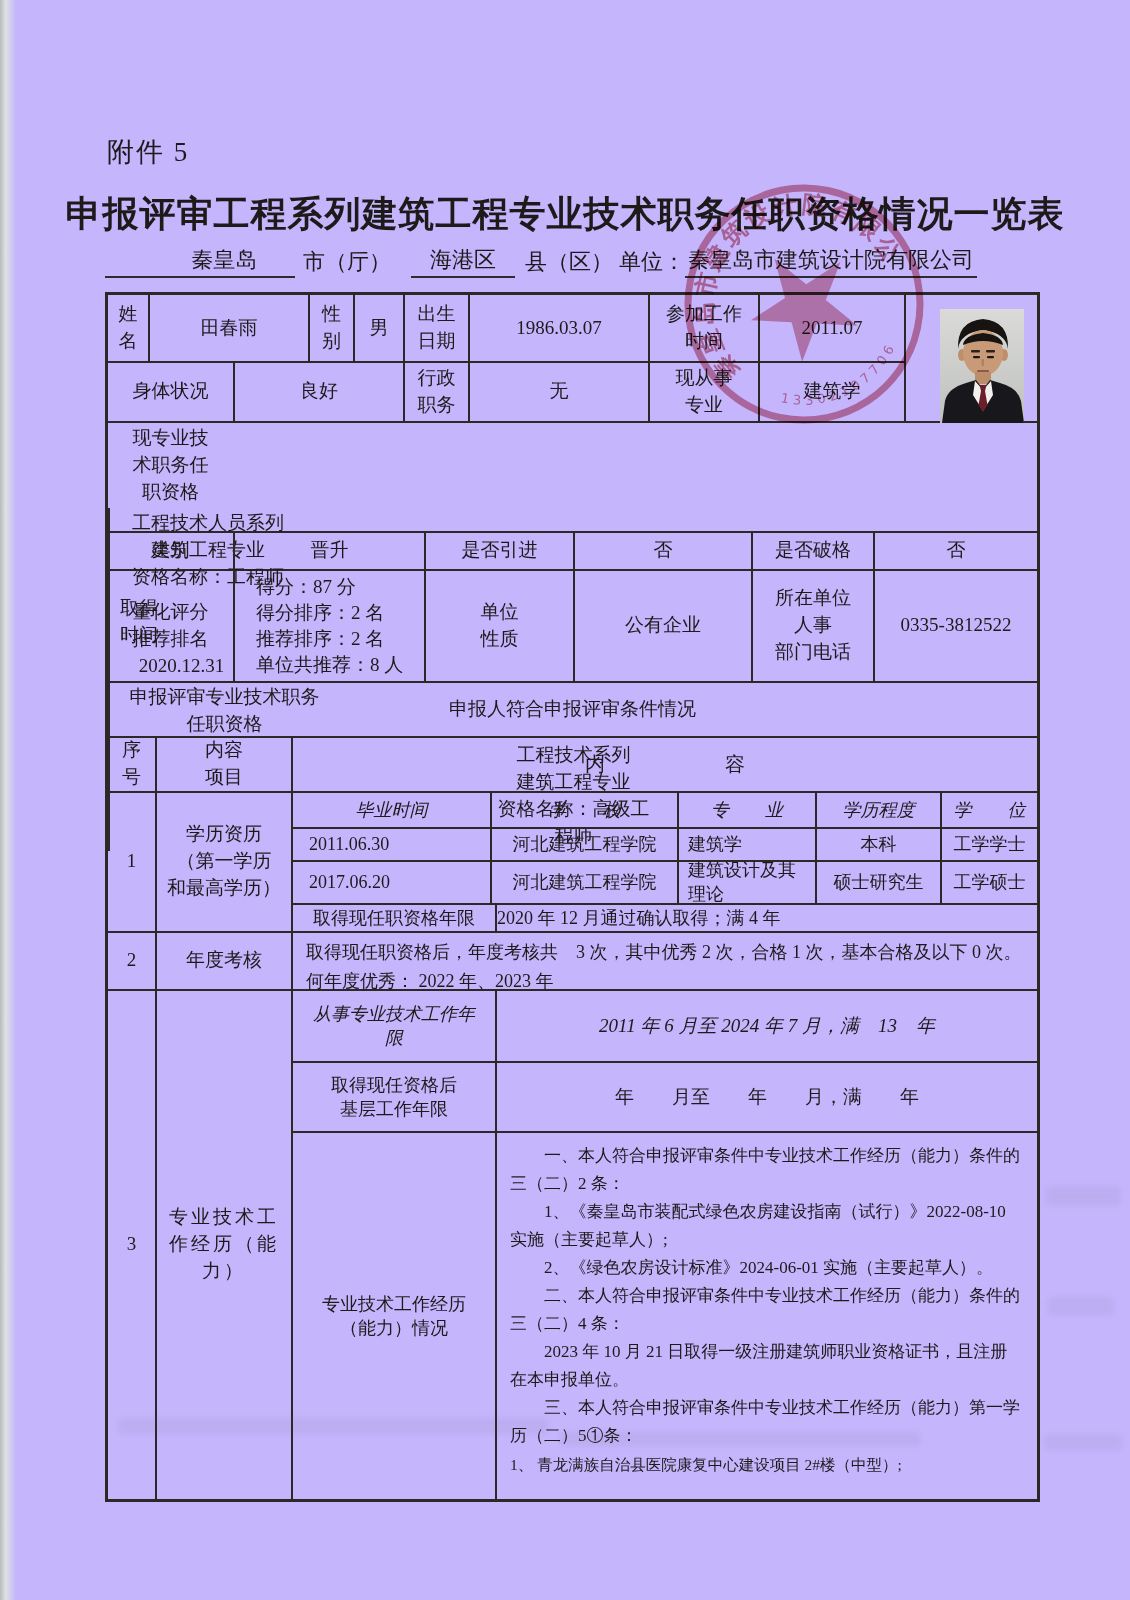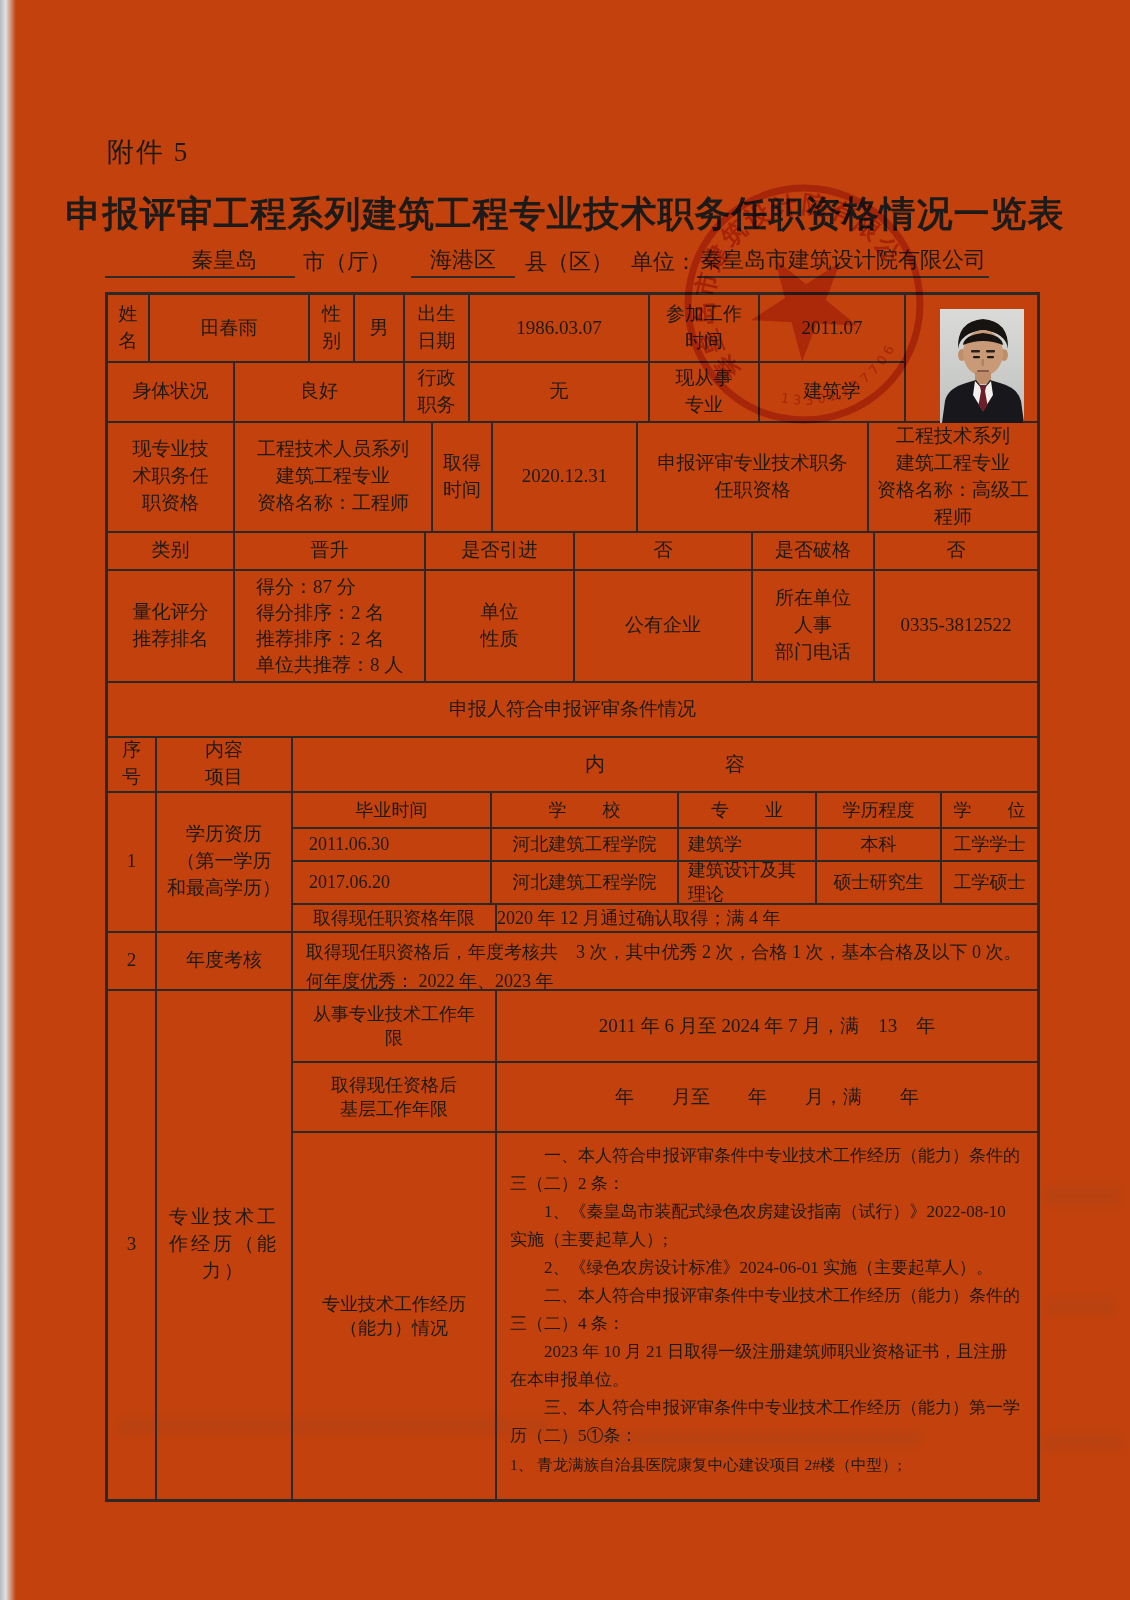--- a/index.html
+++ b/index.html
@@ -1,53 +1,53 @@
 <!DOCTYPE html>
 <html><head>
 <meta charset="utf-8">
 <style>
   :root{ --ln:#2b2826; }
   *{box-sizing:border-box; margin:0; padding:0;}
   body{background:#ffffff; font-family:"Liberation Serif","DejaVu Serif",serif; color:#1d1b1a;}
-  .page{position:relative;width:1130px;height:1600px;background:#c2410c;overflow:hidden;}
+  .page{position:relative;width:1130px;height:1600px;background:#c4b5fd;overflow:hidden;}
   .scanedge{position:absolute;left:0;top:0;width:16px;height:100%;
     background:linear-gradient(90deg,#b7bbbe 0%,#dfe2e2 35%,rgba(252,252,250,0) 100%);}
   .attach{position:absolute;left:107px;top:134px;font-size:27px;letter-spacing:2px;}
   .title{position:absolute;left:0;top:190px;width:1130px;text-align:center;
     font-family:"Liberation Sans","DejaVu Sans",sans-serif;font-weight:700;font-size:36px;letter-spacing:1px;}
   .locline{position:absolute;left:105px;top:244px;width:940px;display:flex;align-items:flex-end;
     font-size:22px;line-height:32px;white-space:nowrap;}
   .useg{border-bottom:2px solid #2e2b29;text-align:center;}
   .seg1{width:190px;text-indent:2.2em;}
   .seg2{min-width:104px;margin-left:14px;}
   .plain1{margin:0 6px 0 8px;}
   .plain2{margin:0 6px 0 10px;}
-  .plain3{margin-left:12px;}
+  .plain3{margin-left:0;}
   .seg3{padding:0 3px;}
 
   .tbl{position:absolute;left:105px;top:292px;width:935px;border:3px solid var(--ln);background:transparent;}
   .r{display:flex;border-top:2px solid var(--ln);}
   .tbl > .r:first-child{border-top:none;}
   .c{display:flex;align-items:center;justify-content:center;text-align:center;
      border-left:2px solid var(--ln);white-space:pre-line;font-size:19px;line-height:1.42;padding:2px;}
   .r .c:first-child{border-left:none;}
   .rAB{display:flex;}
   .abLeft{width:796px;display:flex;flex-direction:column;}
   .abLeft .r{border-top:none;}
   .abLeft .rB{border-top:2px solid var(--ln);font-family:Liberation Serif, serif;}
   .rA{height:66px;}  .rB{height:64px;flex:1;}
   .photoCell{flex:1;border-left:2px solid var(--ln);position:relative;}
   .photo{position:absolute;left:34px;top:14px;width:84px;height:114px;}
-  .rC{height:110px;} .rD{height:38px;} .rE{height:112px;}
+  .rC{height:110px;flex-direction:column;} .rD{height:38px;} .rE{height:112px;}
   .rF{height:55px;}  .rG{height:55px;}
   .rH{height:140px;} .rI{height:58px;}
   .wNum{width:47px;} .wItem{width:136px;}
   .inner{flex:1;display:flex;flex-direction:column;border-left:2px solid var(--ln);}
   .ir{display:flex;border-top:2px solid var(--ln);}
-  .inner .ir:first-child{border-top:none;}
+  .inner .ir:first-child{border-top:none;font-style:italic;}
   .ic{display:flex;align-items:center;justify-content:center;text-align:center;
       border-left:2px solid var(--ln);white-space:pre-line;font-size:18px;line-height:1.35;}
   .ir .ic:first-child{border-left:none;}
   .eh{height:34px;} .e1{height:33px;} .e2{height:43px;} .e3{height:30px;flex:1;}
   .cw1{width:197px;} .cw2{width:187px;} .cw3{width:138px;} .cw4{width:125px;} .cwF{flex:1;}
   .cwL{width:202px;}
   .leftpad{justify-content:flex-start;text-align:left;padding-left:16px;}
   .leftpad8{justify-content:flex-start;text-align:left;padding-left:9px;padding-right:6px;}
   .scoreCell{justify-content:center;align-items:center;text-align:left;line-height:26px;}
   .flowText{display:block;text-align:left;padding:5px 13px 2px 13px;font-size:18px;line-height:29px;white-space:normal;}

